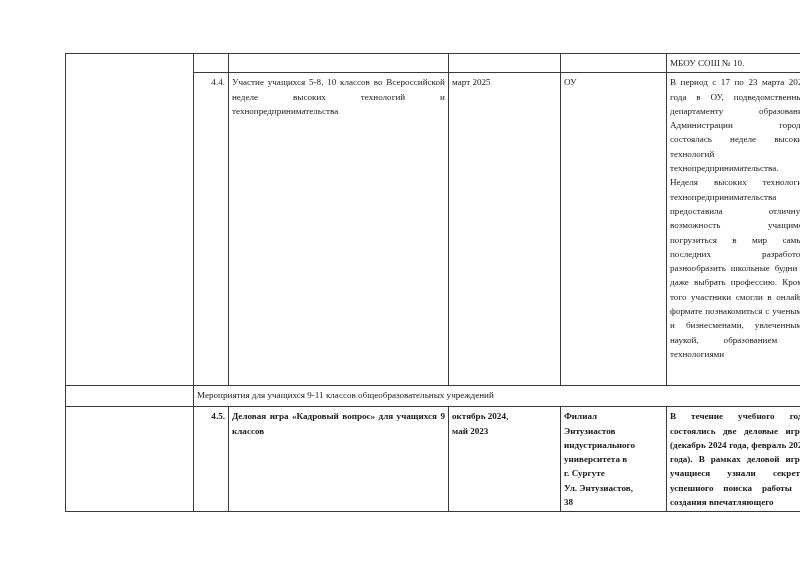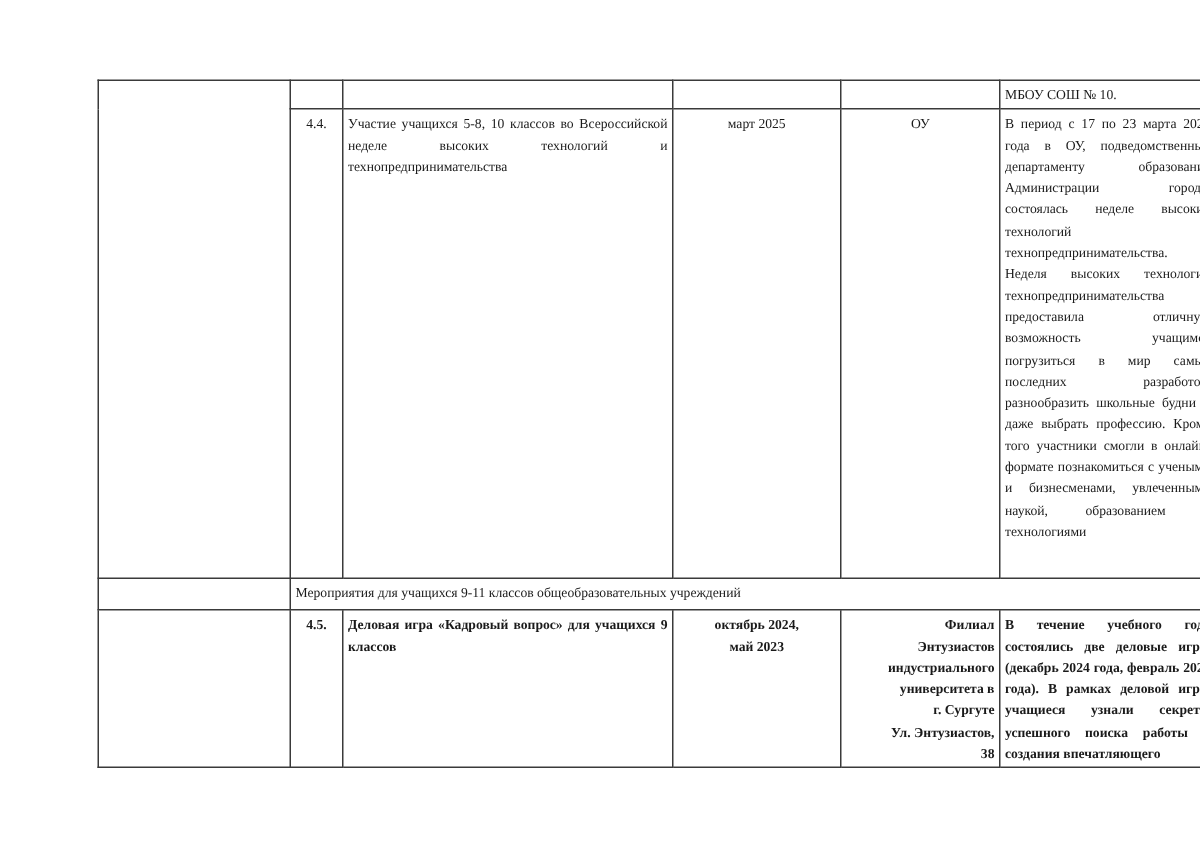--- a/index.html
+++ b/index.html
@@ -46,49 +46,48 @@
 
   
   col.c-left    { width: 128px; }
   col.c-num     { width: 35px;  }
   col.c-desc    { width: 220px; }
   col.c-date    { width: 112px; }
   col.c-org     { width: 106px; }
   col.c-result  { width: 144px; }
 
   .cell-num {
-    text-align: center;
+    text-align: right;
   }
   .cell-just {
     text-align: justify;
     text-align-last: left;
     hyphens: none;
   }
   .cell-center {
-    text-align: center;
   }
   .cell-merged-center {
     text-align: left;
     padding-top: 3px;
     padding-bottom: 3px;
   }
   .cell-empty { }
 
   .tight-row td {
     padding-top: 1px;
     padding-bottom: 1px;
   }
 
   .result-text {
     text-align: justify;
     text-align-last: left;
   }
 
   .org-lines {
-    text-align: right;
+    text-align: left;
   }
 </style>
 </head>
 <body>
 
 <div class="page">
 
   <table class="doc-table">
     <colgroup>
       <col class="c-left">

